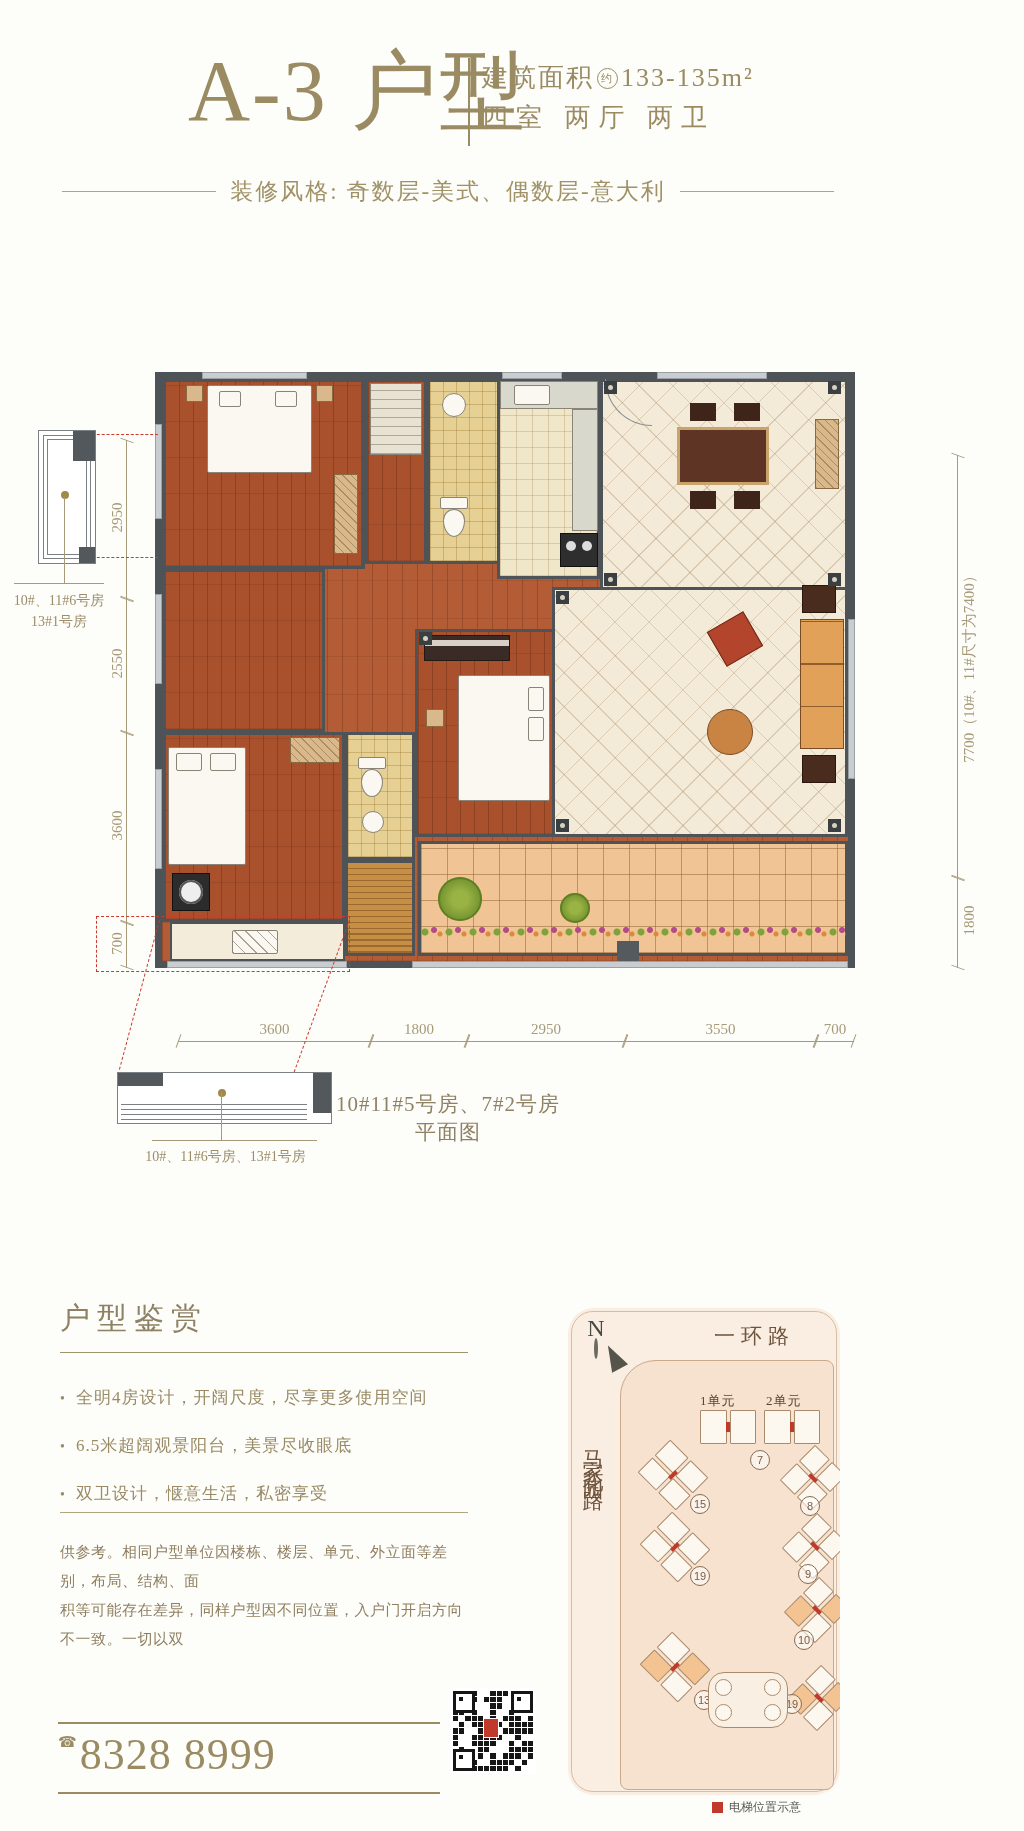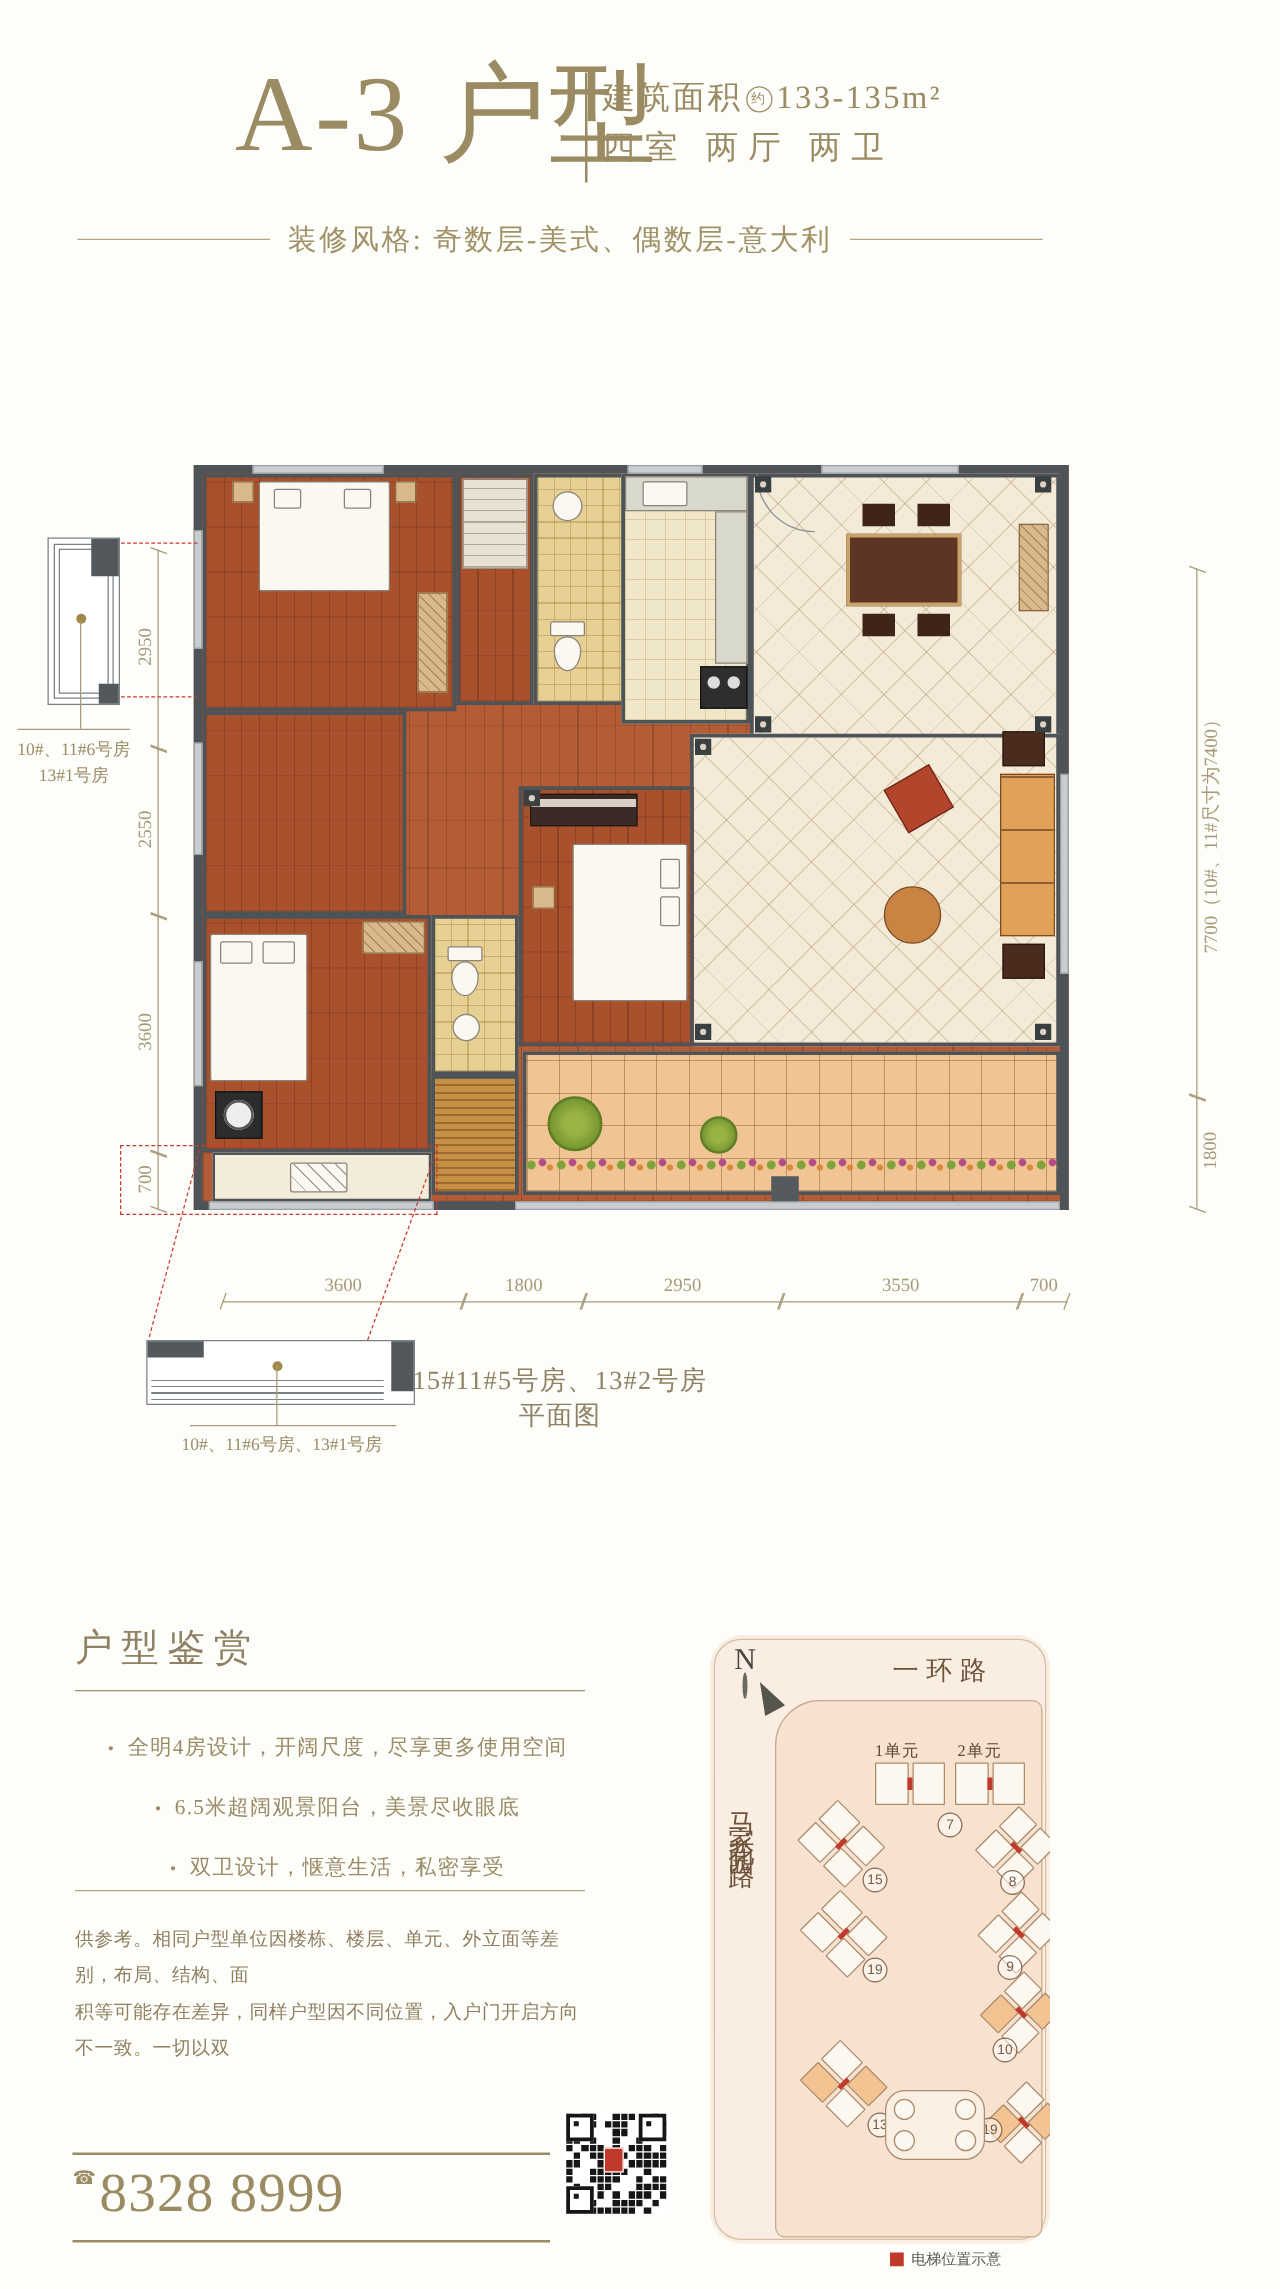--- a/index.html
+++ b/index.html
@@ -80,21 +80,21 @@
   .fragment .inner{position:absolute;left:4px;top:4px;right:4px;bottom:4px;border:1px solid #7b8084;}
   .fragment .inner2{position:absolute;left:3px;top:3px;right:3px;bottom:3px;border:1px solid #7b8084;}
   .golddot{position:absolute;width:8px;height:8px;border-radius:50%;background:#a08a4a;}
   .thinline{position:absolute;background:var(--dim);}
   .smalllabel{position:absolute;font-size:14px;color:#9c8d6a;text-align:center;line-height:21px;}
   .caption{position:absolute;font-size:21px;color:#8f8164;letter-spacing:1px;}
 
   
   .feat-title{font-size:30px;color:#8f8164;letter-spacing:7px;}
   .feat-list{list-style:none;margin:0;padding:0;font-size:17px;color:#9a8b66;}
-  .feat-list li{margin-bottom:25px;letter-spacing:1px;text-align:center;}
+  .feat-list li{margin-bottom:25px;letter-spacing:1px;}
   .feat-list li::before{content:'•';margin-right:10px;font-size:14px;}
   .disc{font-size:15px;line-height:29px;color:var(--txt);letter-spacing:.5px;}
   .phone{font-size:44px;color:var(--gold);letter-spacing:1px;line-height:1;}
   .phone .picon{font-size:15px;vertical-align:22px;font-family:"DejaVu Sans",sans-serif;margin-right:2px;}
   .addr{font-size:14.5px;color:var(--gold);line-height:24px;letter-spacing:.5px;}
   .goldrule{position:absolute;height:2px;background:var(--gold);}
 
   
   .qr{position:absolute;background:#fff;padding:3px;display:grid;
       grid-template-columns:repeat(13,1fr);grid-auto-rows:1fr;gap:1px;}
@@ -309,21 +309,21 @@
   <div class="fragment" style="left:117px;top:1072px;width:213px;height:50px;">
     <div class="abs" style="left:3px;bottom:3px;right:24px;height:16px;background:repeating-linear-gradient(0deg,#7b8084 0 1px,transparent 1px 5px);"></div>
     <div class="abs" style="left:0;top:0;width:45px;height:13px;background:#53585c;"></div>
     <div class="abs" style="right:0;top:0;width:18px;height:40px;background:#53585c;"></div>
     <div class="golddot" style="left:100px;top:16px;"></div>
   </div>
   <div class="thinline" style="left:221px;top:1092px;width:1px;height:48px;"></div>
   <div class="thinline" style="left:152px;top:1140px;width:165px;height:1px;"></div>
   <div class="smalllabel" style="left:118px;top:1146px;width:215px;">10#、11#6号房、13#1号房</div>
 
-  <div class="caption" style="left:328px;top:1090px;width:240px;text-align:center;">15#11#5号房、13#2号房平面图</div>
+  <div class="caption" style="left:328px;top:1090px;width:240px;text-align:center;">10#11#5号房、7#2号房平面图</div>
 
   <div class="abs feat-title" style="left:60px;top:1298px;">户型鉴赏</div>
   <div class="abs" style="left:60px;top:1352px;width:408px;height:1px;background:#a2936f;"></div>
   <ul class="abs feat-list" style="left:60px;top:1386px;width:420px;">
     <li>全明4房设计，开阔尺度，尽享更多使用空间</li>
     <li>6.5米超阔观景阳台，美景尽收眼底</li>
     <li>双卫设计，惬意生活，私密享受</li>
   </ul>
 
   <div class="abs" style="left:60px;top:1512px;width:408px;height:1px;background:#b3a582;"></div>

